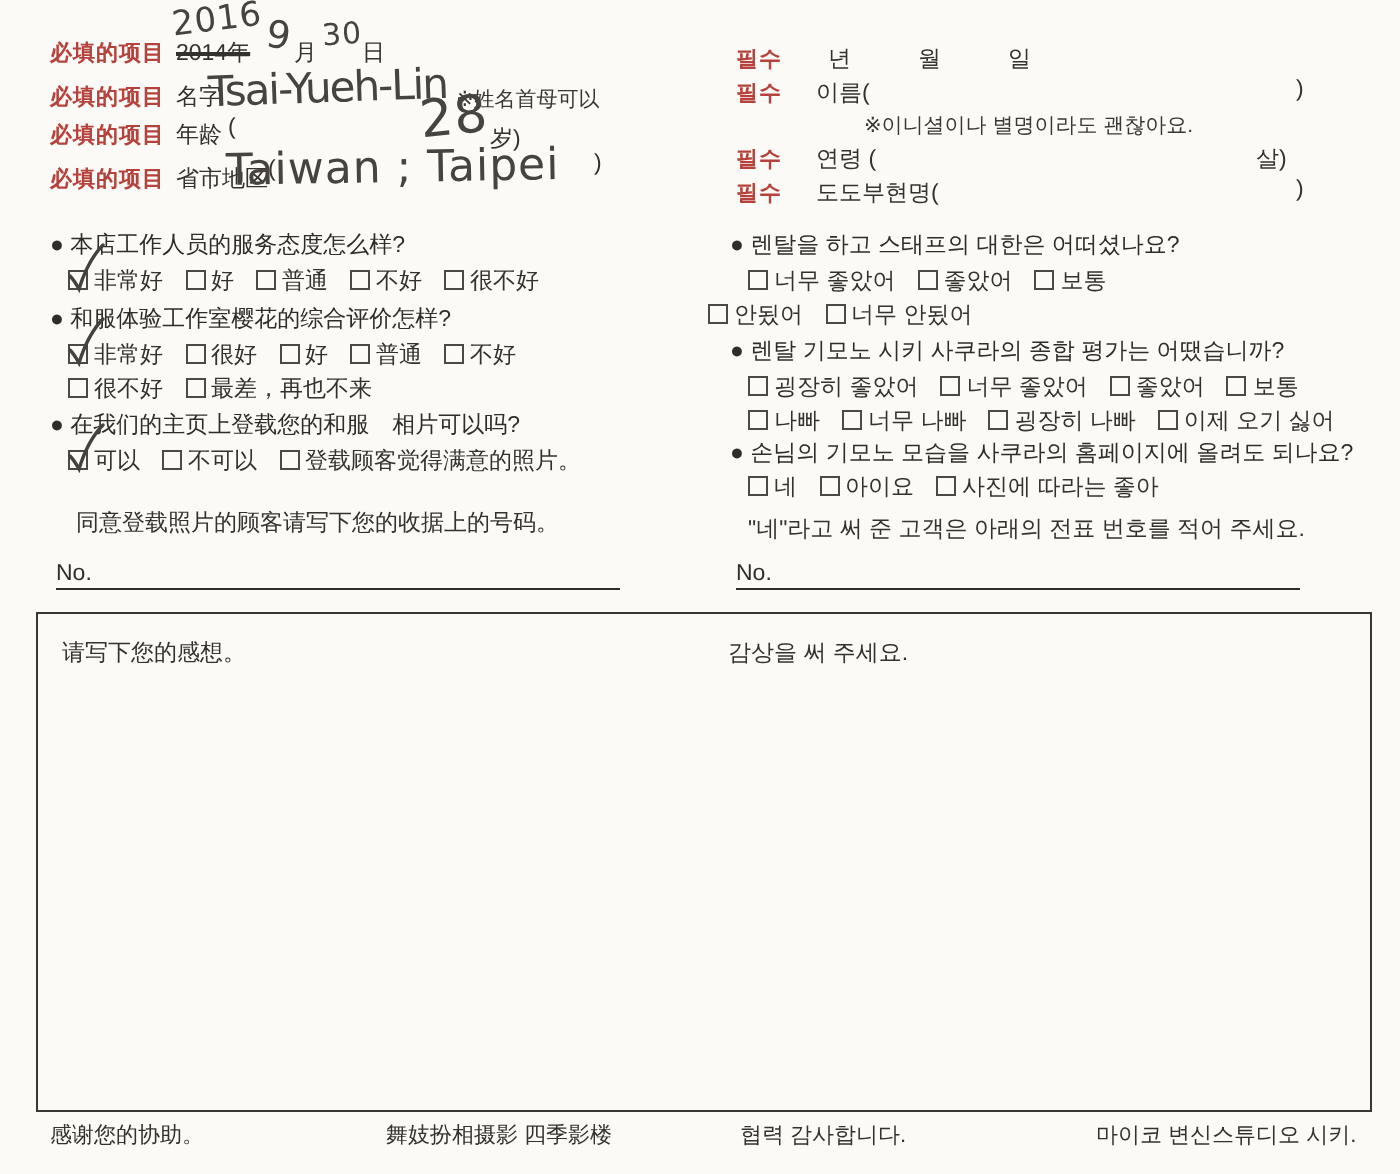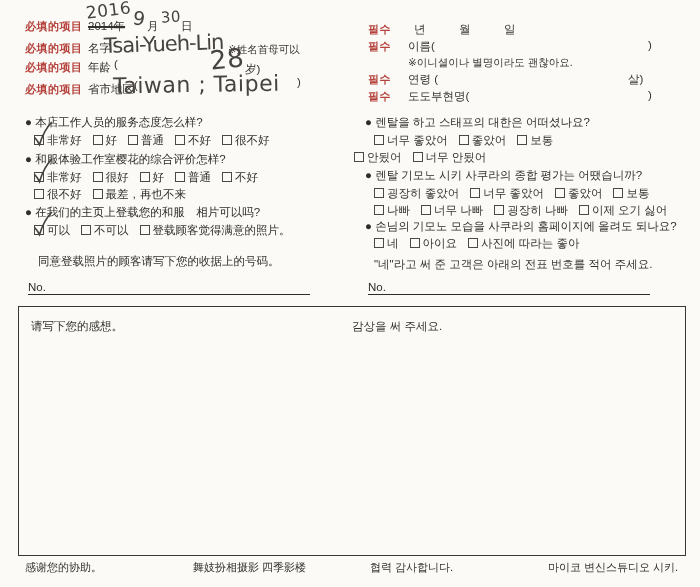--- a/index.html
+++ b/index.html
@@ -88,21 +88,21 @@
 <div>
 
   <span class="abs red" style="left:368px;top:22px">필수</span>
   <span class="abs p" style="left:414px;top:22px">년</span>
   <span class="abs p" style="left:459px;top:22px">월</span>
   <span class="abs p" style="left:504px;top:22px">일</span>
 
   <span class="abs red" style="left:368px;top:39px">필수</span>
   <span class="abs p" style="left:408px;top:39px">이름(</span>
   <span class="abs p" style="left:648px;top:39px">)</span>
-  <span class="abs sm" style="left:408px;top:56px">※이니셜이나 별명이라도 괜찮아요.</span>
+  <span class="abs sm" style="left:432px;top:56px">※이니셜이나 별명이라도 괜찮아요.</span>
 
   <span class="abs red" style="left:368px;top:72px">필수</span>
   <span class="abs p" style="left:408px;top:72px">연령 (</span>
   <span class="abs p" style="left:628px;top:72px">살)</span>
 
   <span class="abs red" style="left:368px;top:89px">필수</span>
   <span class="abs p" style="left:408px;top:89px">도도부현명(</span>
   <span class="abs p" style="left:648px;top:89px">)</span>
 
   <div class="abs q" style="left:365px;top:115px">● 렌탈을 하고 스태프의 대한은 어떠셨나요?</div>
@@ -117,21 +117,21 @@
   <div class="abs optrow" style="left:374px;top:236px"><span class="opt"><span class="cb"></span><span>네</span></span><span class="opt"><span class="cb"></span><span>아이요</span></span><span class="opt"><span class="cb"></span><span>사진에 따라는 좋아</span></span></div>
 
   <div class="abs p" style="left:374px;top:257px">"네"라고 써 준 고객은 아래의 전표 번호를 적어 주세요.</div>
 
   <span class="abs no-label" style="left:368px;top:281px">No.</span>
   <div class="noline" style="left:368px;top:294px;width:282px"></div>
 </div>
 
 <div class="comment-box">
   <span class="abs p" style="left:12px;top:12px">请写下您的感想。</span>
-  <span class="abs p" style="left:333px;top:12px">감상을 써 주세요.</span>
+  <span class="abs p" style="left:345px;top:12px">감상을 써 주세요.</span>
 </div>
 
 <div>
   <span class="abs footer-item" style="left:25px;top:560px">感谢您的协助。</span>
   <span class="abs footer-item" style="left:193px;top:560px">舞妓扮相摄影 四季影楼</span>
   <span class="abs footer-item" style="left:370px;top:560px">협력 감사합니다.</span>
   <span class="abs footer-item" style="left:548px;top:560px">마이코 변신스튜디오 시키.</span>
 </div>
 
 </body></html>

